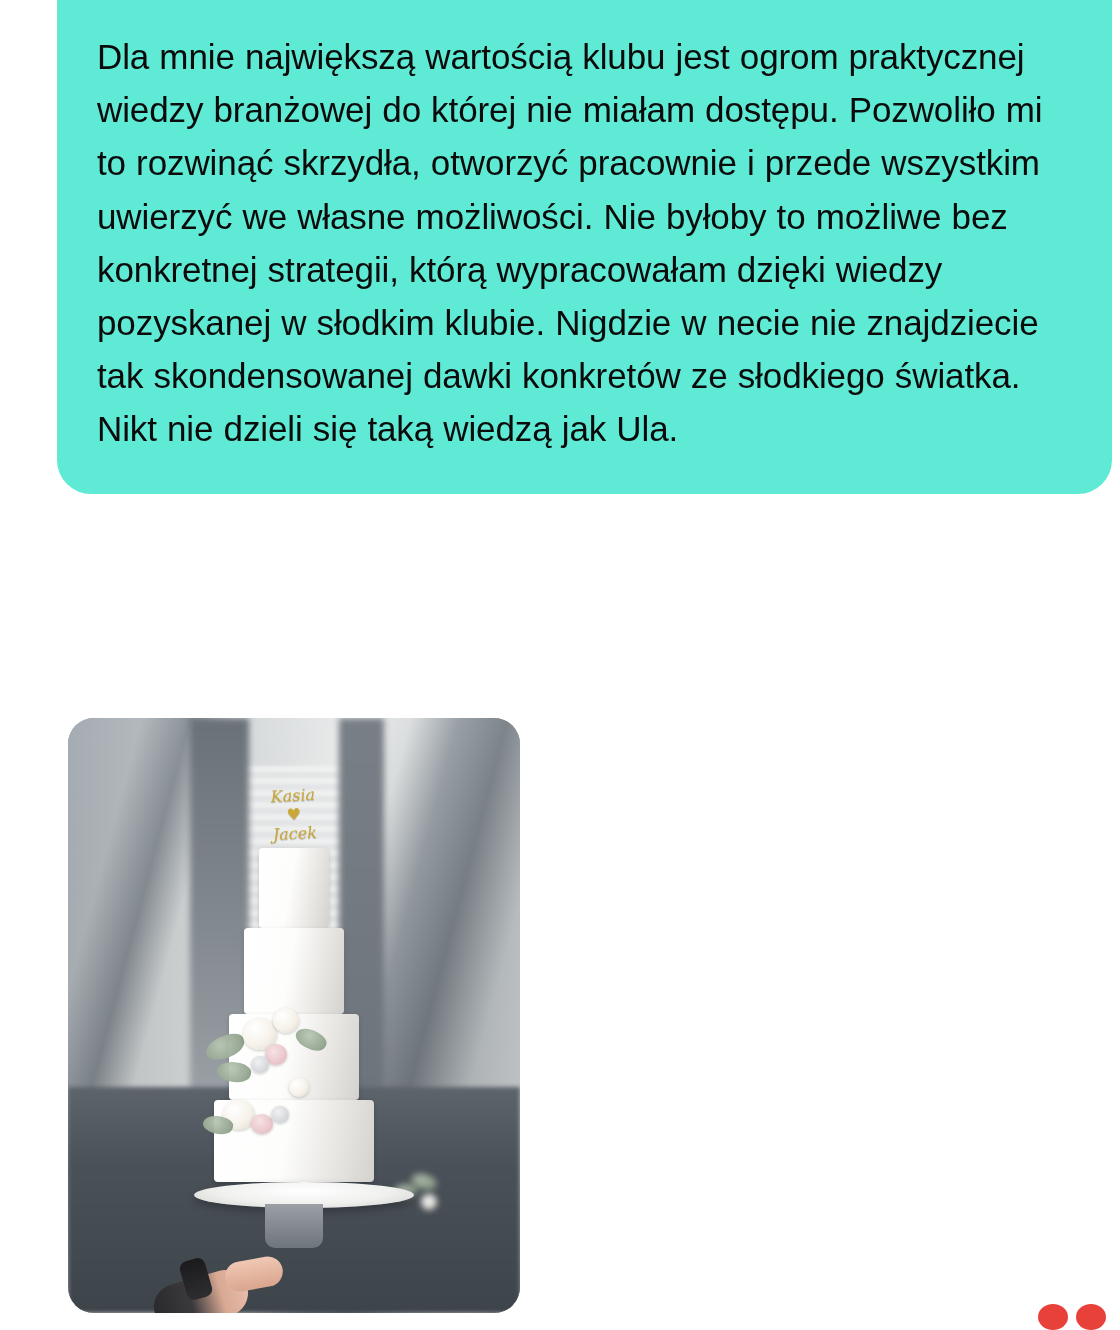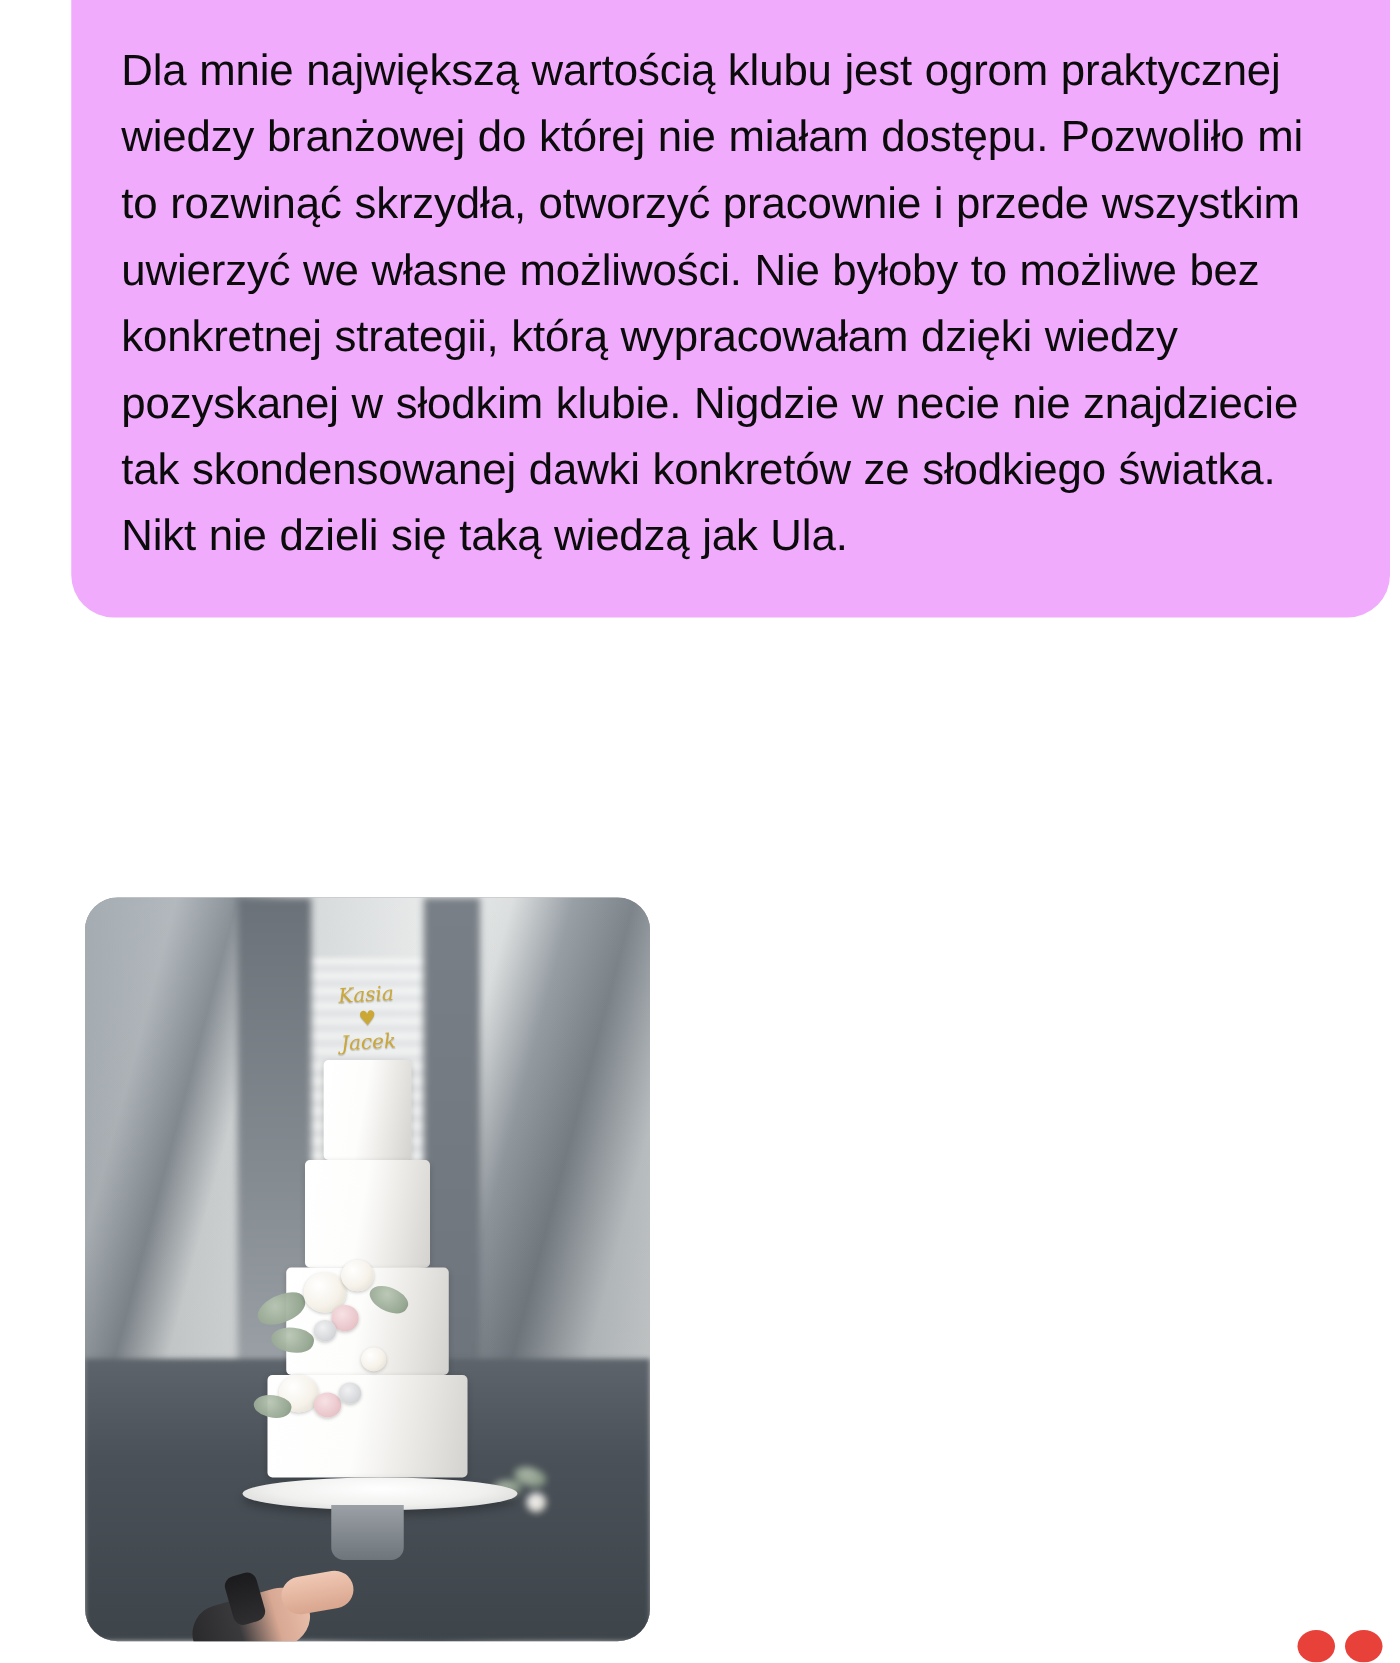--- a/index.html
+++ b/index.html
@@ -23,21 +23,21 @@
     width: 1120px;
     height: 1330px;
   }
 
   .message-bubble {
     position: absolute;
     left: 57px;
     top: 0;
     width: 1055px;
     box-sizing: border-box;
-    background: #f0abfc;
+    background: #5eead4;
     border-bottom-left-radius: 34px;
     border-bottom-right-radius: 34px;
     padding: 30px 40px 38px 40px;
   }
 
   .message-text {
     margin: 0;
     font-size: 35px;
     line-height: 1.52;
     color: #0b0b0b;

